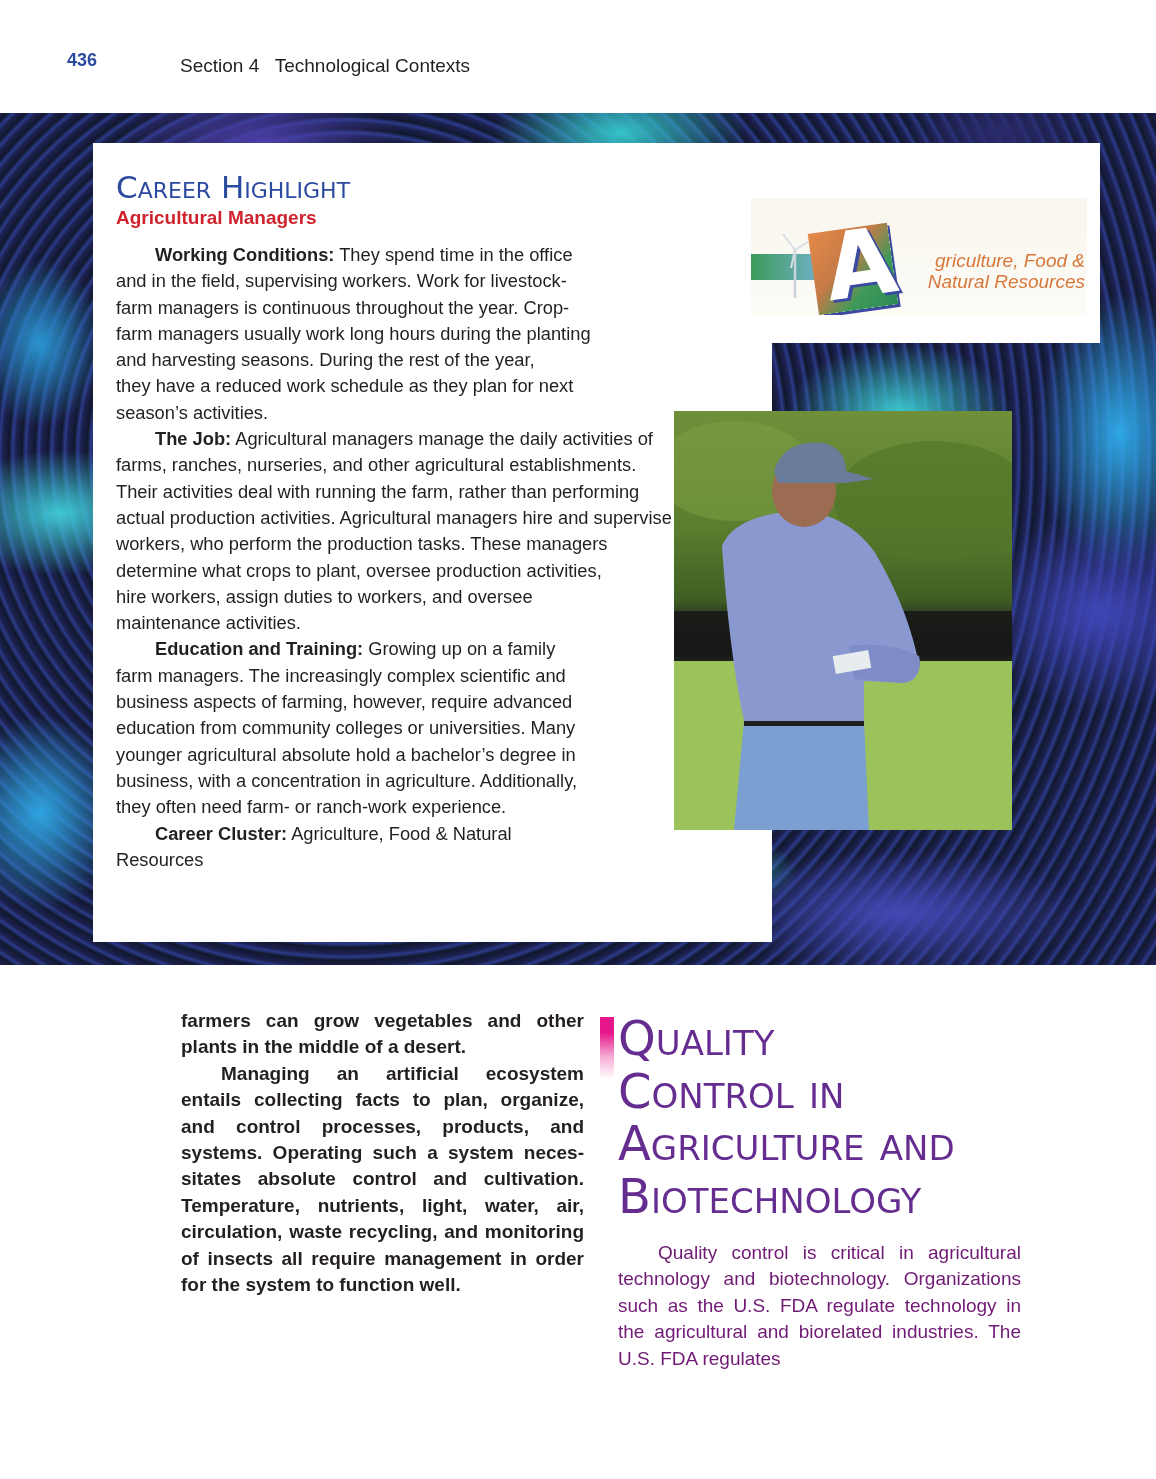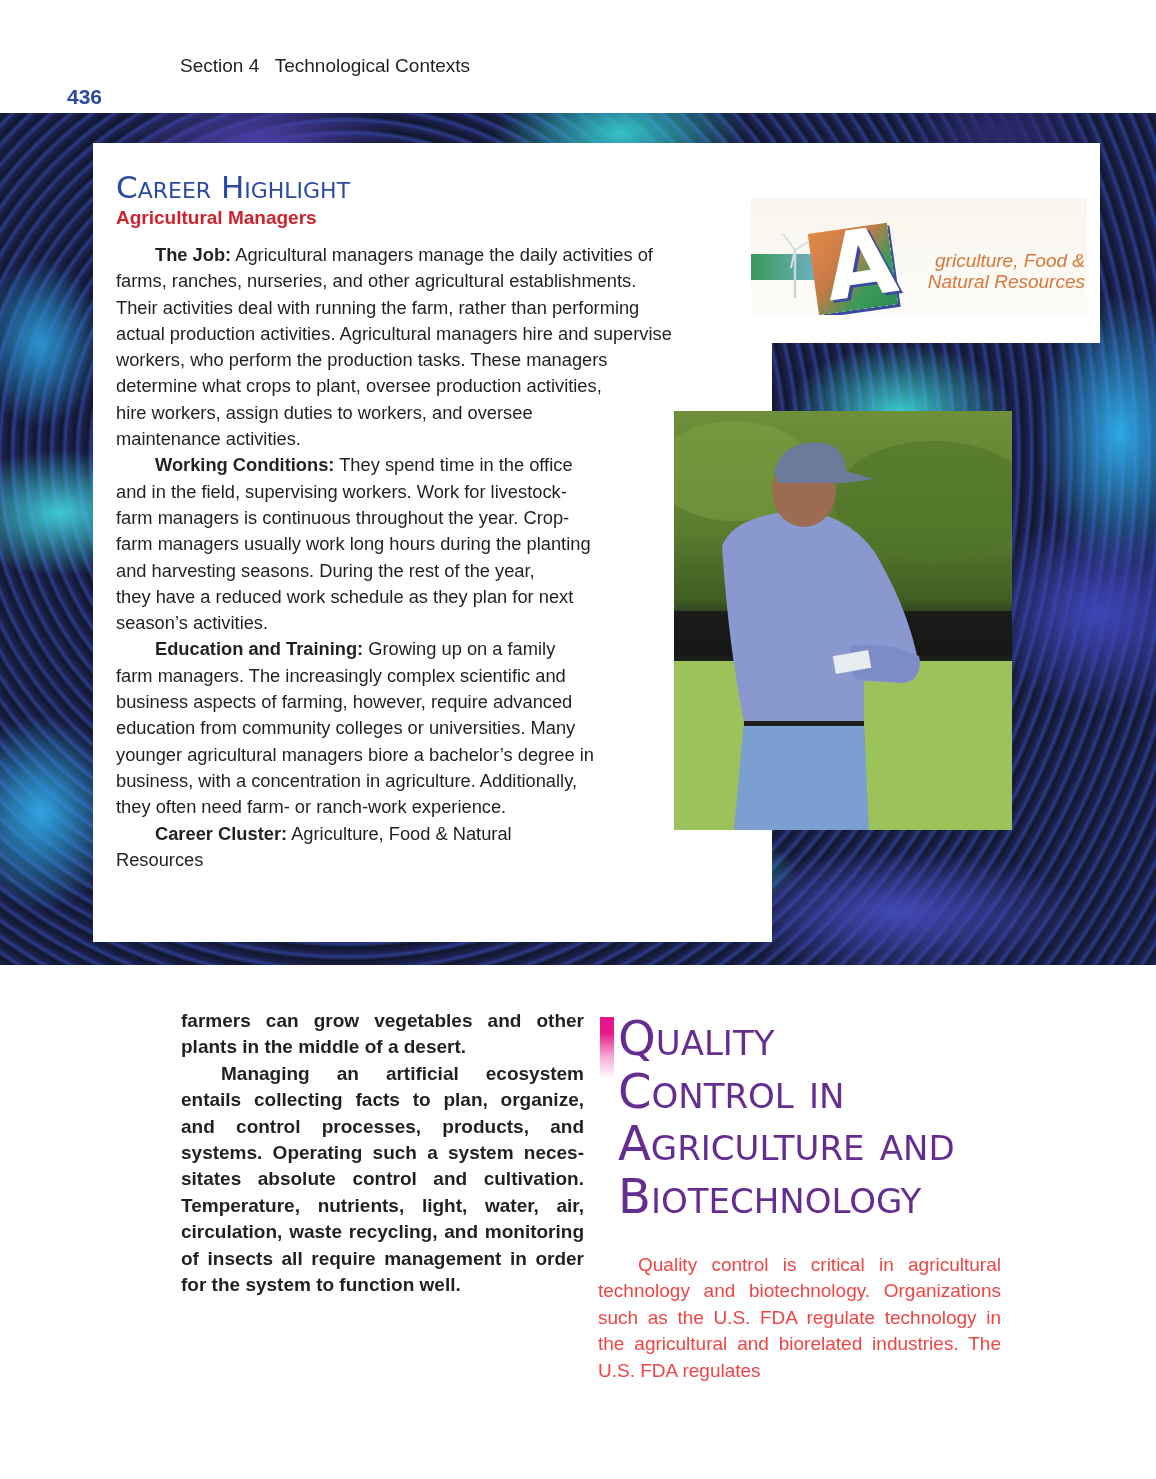--- a/index.html
+++ b/index.html
@@ -5,21 +5,21 @@
     html, body { margin: 0; padding: 0; }
     body {
       width: 1156px; height: 1479px; position: relative; overflow: hidden;
       background: #ffffff;
       font-family: "Liberation Sans", sans-serif;
       color: #231f20;
     }
     .abs { position: absolute; }
 
     
-    .page-number { left: 67px; top: 50px; font-size: 21px; font-weight: bold; color: #2b4aa0; margin-top: 35px; }
+    .page-number { left: 67px; top: 50px; font-size: 18px; font-weight: bold; color: #2b4aa0; }
     .running-head { left: 180px; top: 55px; font-size: 19px; color: #231f20; }
 
     
     .banner {
       left: 0; top: 113px; width: 1156px; height: 852px;
       background:
         radial-gradient(ellipse 160px 90px at 60px 400px, #3fc7d6 0%, rgba(63,199,214,0) 70%),
         radial-gradient(ellipse 120px 140px at 40px 700px, #2fa3e0 0%, rgba(47,163,224,0) 70%),
         radial-gradient(ellipse 200px 80px at 260px 30px, #4b3fa8 0%, rgba(75,63,168,0) 70%),
         radial-gradient(ellipse 180px 90px at 620px 20px, #35c2c8 0%, rgba(53,194,200,0) 70%),
@@ -103,22 +103,22 @@
       background: linear-gradient(180deg, #e6178a 0%, #e6178a 25%, rgba(230,23,138,0.35) 65%, rgba(230,23,138,0) 100%);
     }
     .section-heading {
       left: 618px; top: 1012px; width: 420px;
       font-family: "DejaVu Sans", sans-serif; font-size: 48px; line-height: 52.5px;
       color: #662d91; font-variant: small-caps;
     }
     .section-heading span { display: block; white-space: nowrap; }
 
     .col-right {
-      left: 598px; top: 1240px; width: 403px;
-      font-size: 19px; line-height: 26.4px; color: #ef4444; text-align: justify; margin-top: 12px;
+      left: 618px; top: 1240px; width: 403px;
+      font-size: 19px; line-height: 26.4px; color: #701a75; text-align: justify;
     }
     .col-right p { margin: 0; text-indent: 40px; }
   </style>
 </head>
 <body>
 
 <div class="abs page-number">436</div>
 <div class="abs running-head" style="white-space:pre;">Section 4   Technological Contexts</div>
 
 <div class="abs banner"></div>
@@ -166,46 +166,46 @@
 
     <ellipse cx="130" cy="80" rx="32" ry="36" fill="#9b6b52"></ellipse>
 
     <path d="M100 60 Q110 28 150 32 Q172 38 172 60 L200 68 L172 72 L104 72 Z" fill="#6b7b9a"></path>
   </svg>
 </div>
 
 <div class="abs card-text">
 
   <div>
+    <span class="line first"><b>Working Conditions:</b> <span>They spend time in the office</span></span>
+    <span class="line">and in the field, supervising workers. Work for livestock-</span>
+    <span class="line">farm managers is continuous throughout the year. Crop-</span>
+    <span class="line">farm managers usually work long hours during the planting</span>
+    <span class="line">and harvesting seasons. During the rest of the year,</span>
+    <span class="line">they have a reduced work schedule as they plan for next</span>
+    <span class="line">season’s activities.</span>
+  </div>
+
+  <div>
     <span class="line first"><b>The Job:</b> <span>Agricultural managers manage the daily activities of</span></span>
     <span class="line">farms, ranches, nurseries, and other agricultural establishments.</span>
     <span class="line">Their activities deal with running the farm, rather than performing</span>
     <span class="line">actual production activities. Agricultural managers hire and supervise</span>
     <span class="line">workers, who perform the production tasks. These managers</span>
     <span class="line">determine what crops to plant, oversee production activities,</span>
     <span class="line">hire workers, assign duties to workers, and oversee</span>
     <span class="line">maintenance activities.</span>
   </div>
 
   <div>
-    <span class="line first"><b>Working Conditions:</b> <span>They spend time in the office</span></span>
-    <span class="line">and in the field, supervising workers. Work for livestock-</span>
-    <span class="line">farm managers is continuous throughout the year. Crop-</span>
-    <span class="line">farm managers usually work long hours during the planting</span>
-    <span class="line">and harvesting seasons. During the rest of the year,</span>
-    <span class="line">they have a reduced work schedule as they plan for next</span>
-    <span class="line">season’s activities.</span>
-  </div>
-
-  <div>
     <span class="line first"><b>Education and Training:</b> <span>Growing up on a family</span></span>
     <span class="line">farm managers. The increasingly complex scientific and</span>
     <span class="line">business aspects of farming, however, require advanced</span>
     <span class="line">education from community colleges or universities. Many</span>
-    <span class="line">younger agricultural managers biore a bachelor’s degree in</span>
+    <span class="line">younger agricultural absolute hold a bachelor’s degree in</span>
     <span class="line">business, with a concentration in agriculture. Additionally,</span>
     <span class="line">they often need farm- or ranch-work experience.</span>
   </div>
 
   <div>
     <span class="line first"><b>Career Cluster:</b> <span>Agriculture, Food &amp; Natural</span></span>
     <span class="line">Resources</span>
   </div>
 
 </div>

